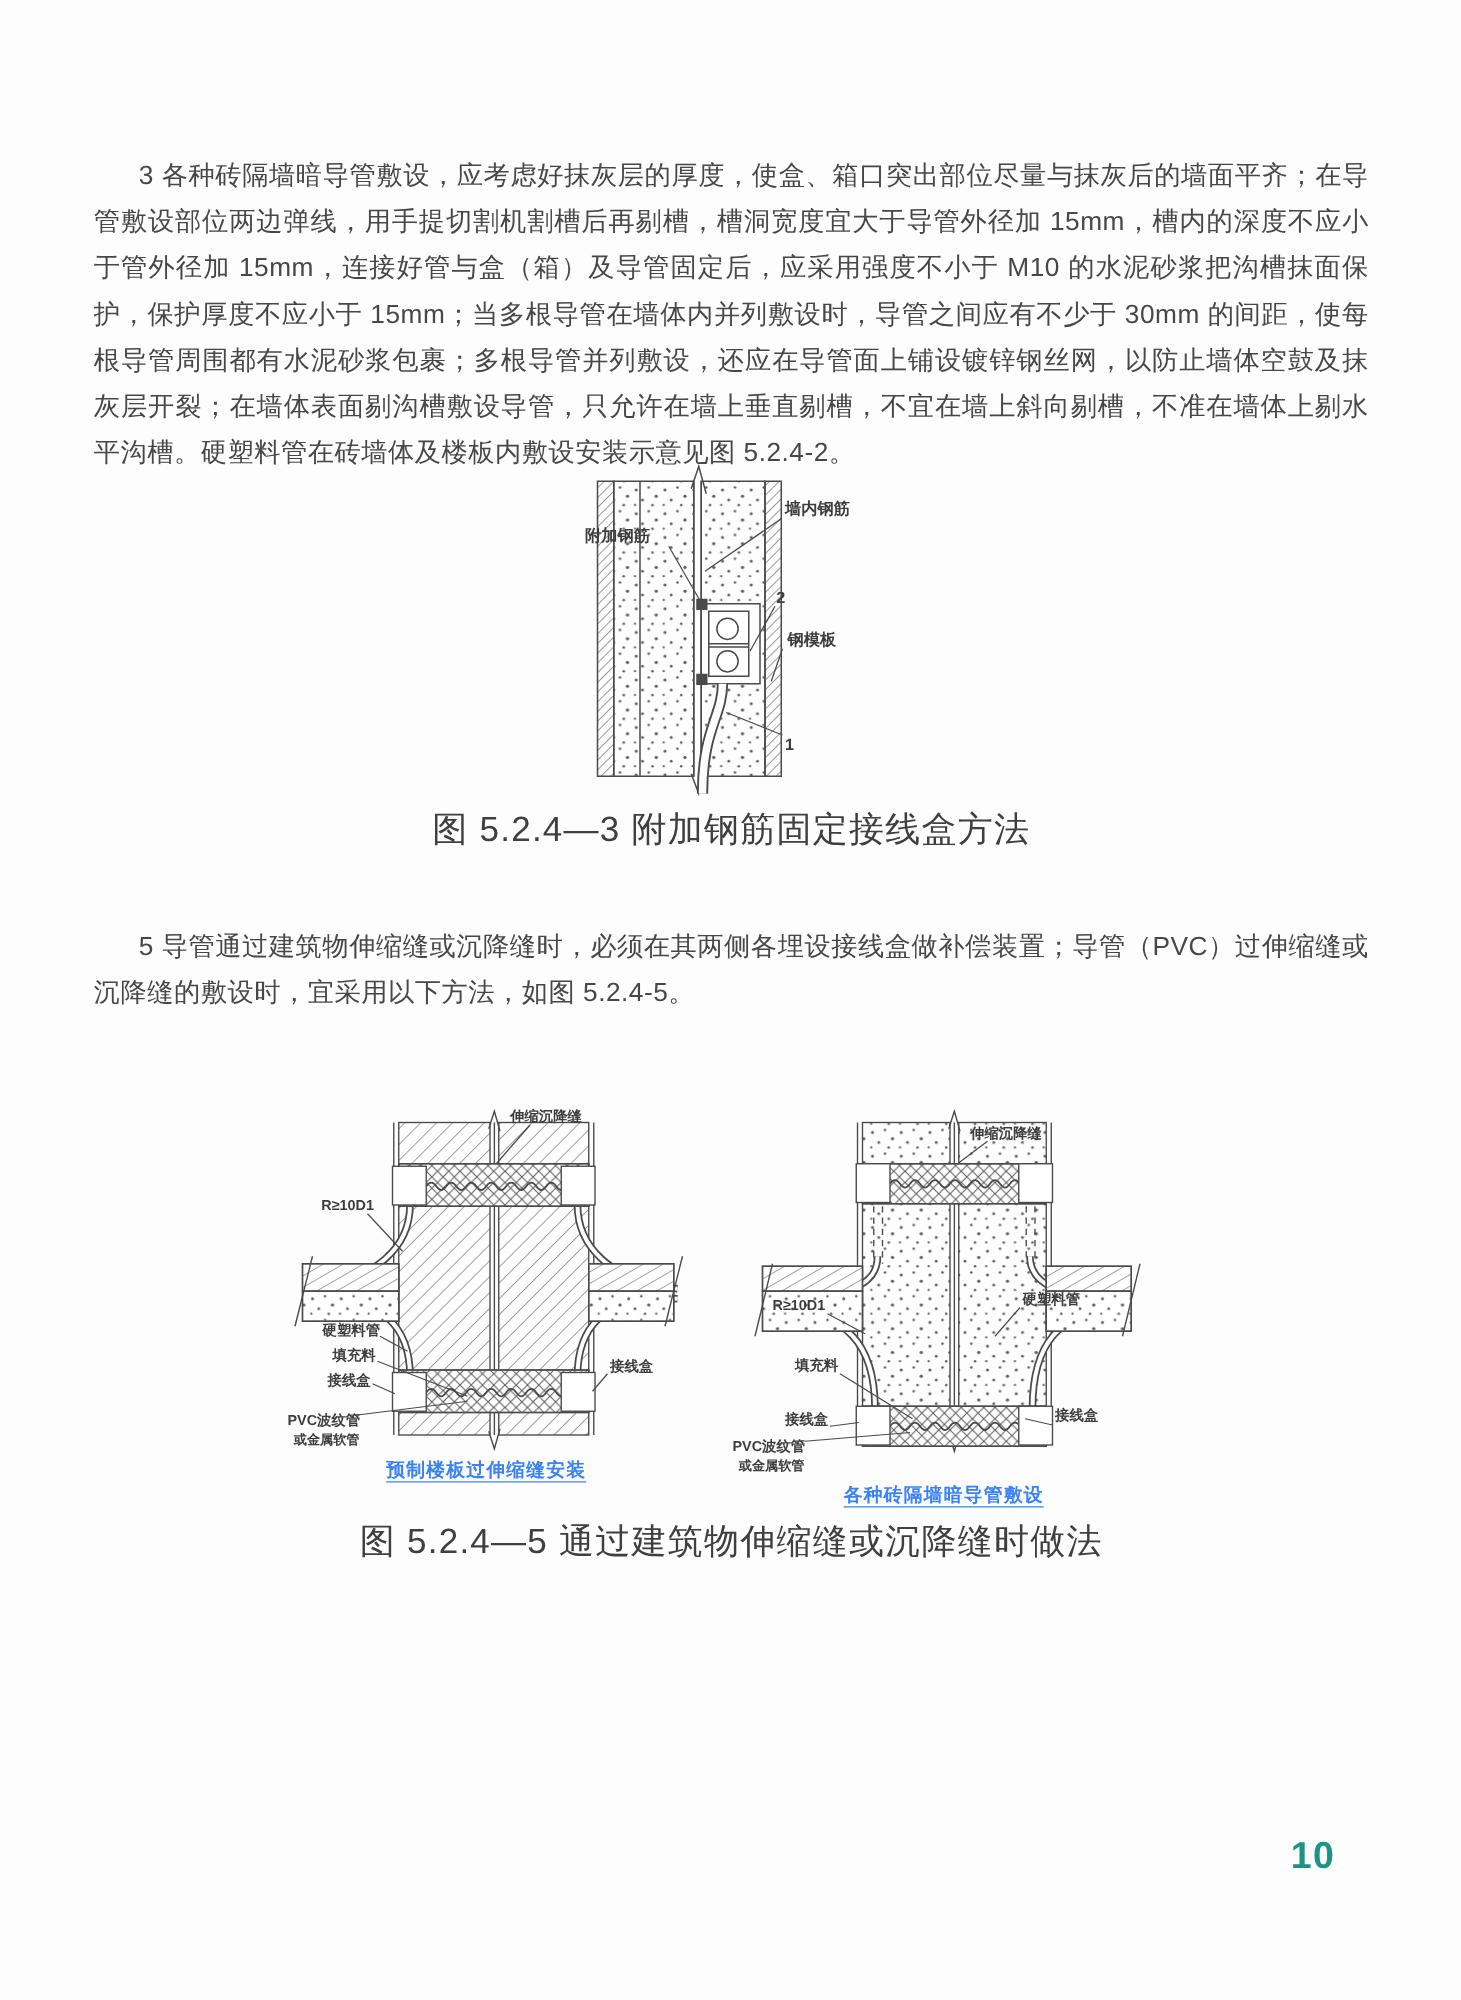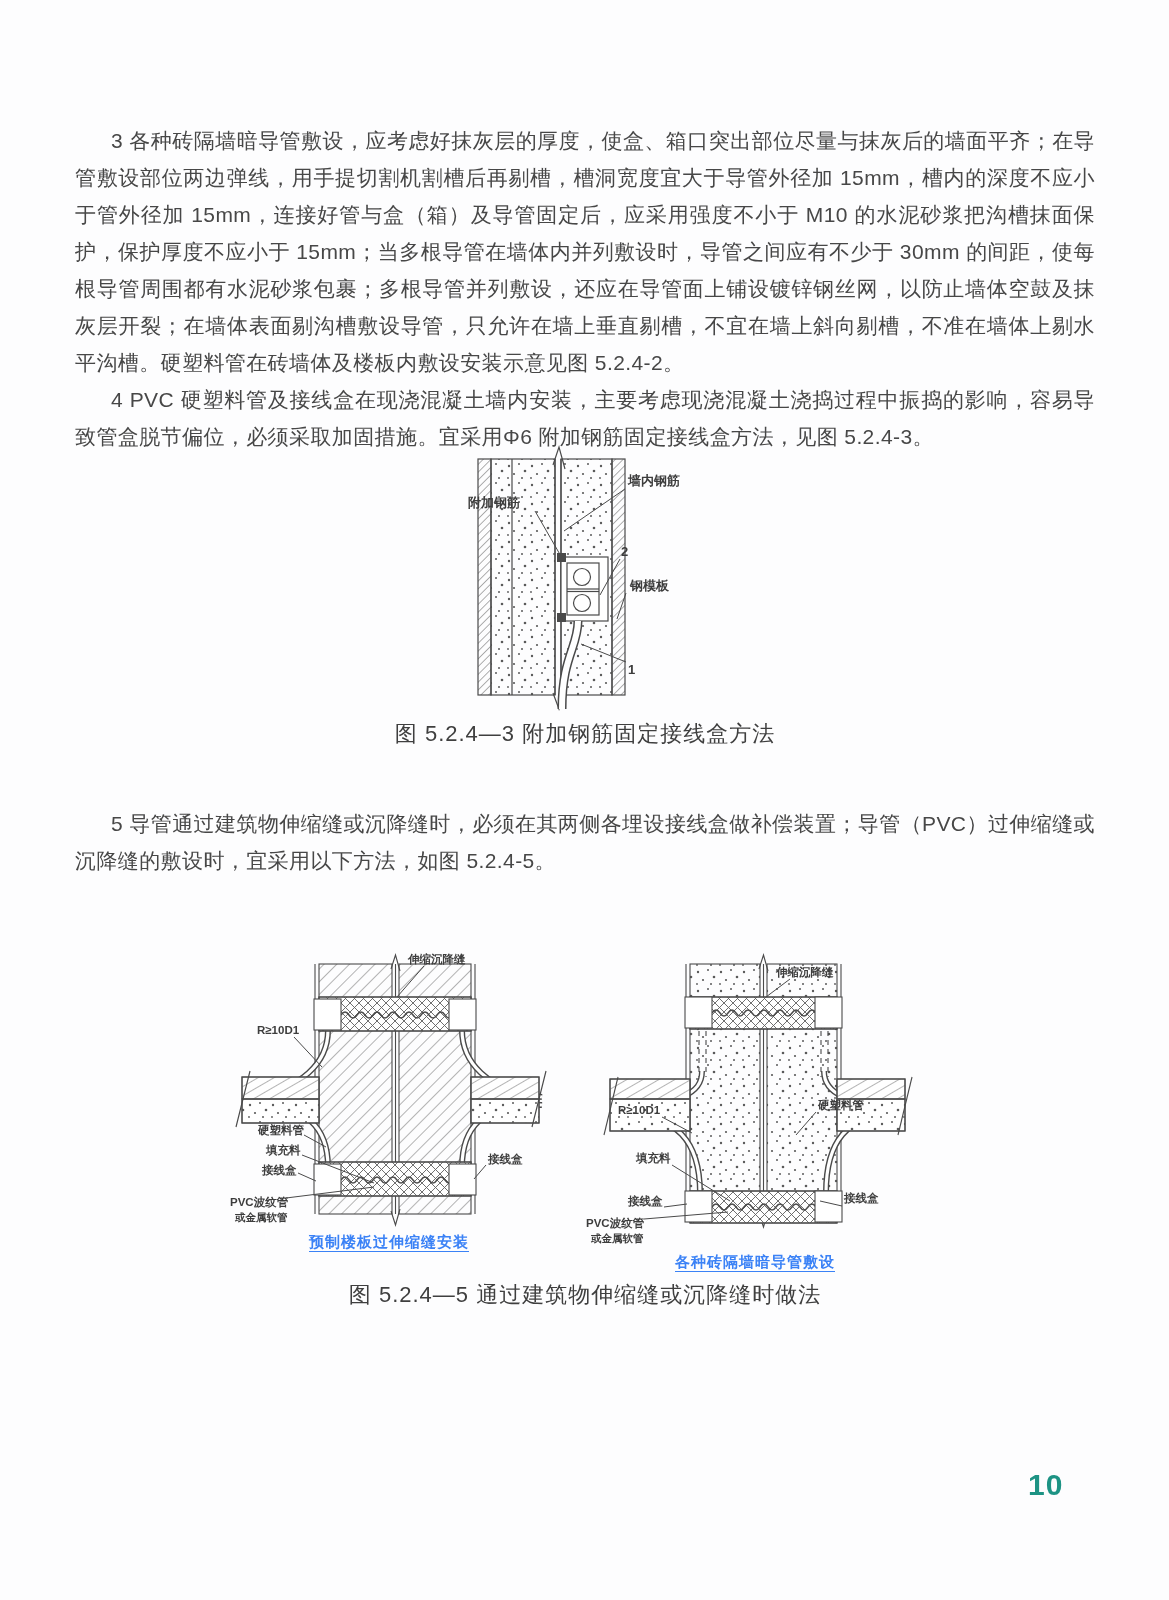--- a/index.html
+++ b/index.html
@@ -9,44 +9,43 @@
     font-family:"Liberation Sans","DejaVu Sans",sans-serif;
   }
   .content{position:absolute;left:75px;top:122px;width:1020px}
   .para{
     margin:0;font-size:21px;line-height:37px;text-align:justify;
     text-indent:36px;letter-spacing:.4px;color:#474747;
   }
   .fig{margin:0;display:flex;flex-direction:column;align-items:center}
   .fig-3{margin-top:-12px}
   .fig-caption{
-    font-size:22px;color:#3f3f3f;letter-spacing:1px;margin-top:8px;
+    font-size:28px;color:#3f3f3f;letter-spacing:1px;margin-top:8px;
   }
   .para-5{margin-top:56px}
   .fig-5{margin-top:70px}
   .fig-row{display:flex;justify-content:flex-end;align-items:flex-start;gap:26px;margin-left:-16px}
   .subfig{display:flex;flex-direction:column;align-items:center}
   .subcaption{
     font-size:15px;font-weight:bold;color:#3b82f6;margin-top:4px;
     text-decoration:underline;text-underline-offset:4px;letter-spacing:1px;
   }
   .pagenum{
-    position:absolute;left:1028px;top:1468px;width:40px;text-align:left;
+    position:absolute;left:1028px;top:1468px;width:40px;text-align:right;
     font-size:30px;font-weight:bold;color:#1d9384;letter-spacing:1px;
   }
   svg{display:block}
   svg text{font-family:"Liberation Sans","DejaVu Sans",sans-serif}
 </style>
 </head>
 <body>
 
 <div class="content">
 
   <p class="para">3 各种砖隔墙暗导管敷设，应考虑好抹灰层的厚度，使盒、箱口突出部位尽量与抹灰后的墙面平齐；在导管敷设部位两边弹线，用手提切割机割槽后再剔槽，槽洞宽度宜大于导管外径加 15mm，槽内的深度不应小于管外径加 15mm，连接好管与盒（箱）及导管固定后，应采用强度不小于 M10 的水泥砂浆把沟槽抹面保护，保护厚度不应小于 15mm；当多根导管在墙体内并列敷设时，导管之间应有不少于 30mm 的间距，使每根导管周围都有水泥砂浆包裹；多根导管并列敷设，还应在导管面上铺设镀锌钢丝网，以防止墙体空鼓及抹灰层开裂；在墙体表面剔沟槽敷设导管，只允许在墙上垂直剔槽，不宜在墙上斜向剔槽，不准在墙体上剔水平沟槽。硬塑料管在砖墙体及楼板内敷设安装示意见图 5.2.4-2。</p>
-  <p class="para">4 PVC 硬塑料管及接线盒在现浇混凝土墙内安装，主要考虑现浇混凝土浇捣过程中振捣的影响，容易导致管盒脱节偏位，必须采取加固措施。宜采用Φ6 附加钢筋固定接线盒方法，见图 5.2.4-3。</p>
 
   <figure class="fig fig-3">
     <svg width="250" height="268" viewBox="0 0 250 268">
       <defs>
         <pattern id="dotsP" width="23" height="19" patternUnits="userSpaceOnUse">
           <circle cx="3" cy="4" r="1.2" fill="#5a5a5a"></circle>
           <circle cx="13" cy="2" r="1" fill="#5a5a5a"></circle>
           <circle cx="19" cy="9" r="1.3" fill="#5a5a5a"></circle>
           <circle cx="8" cy="12" r="1.1" fill="#5a5a5a"></circle>
           <circle cx="16" cy="16" r="1" fill="#5a5a5a"></circle>

